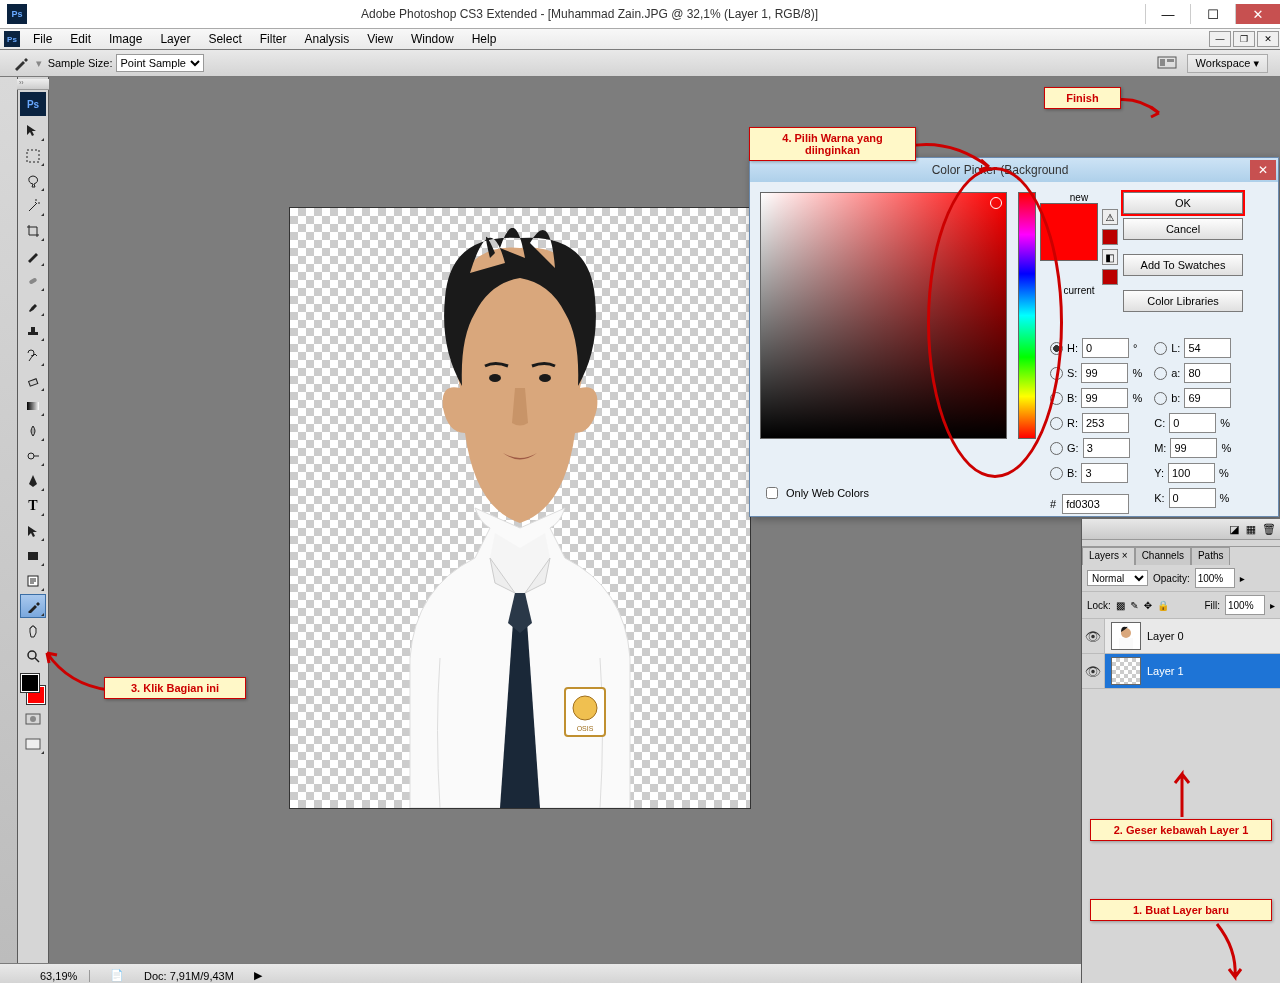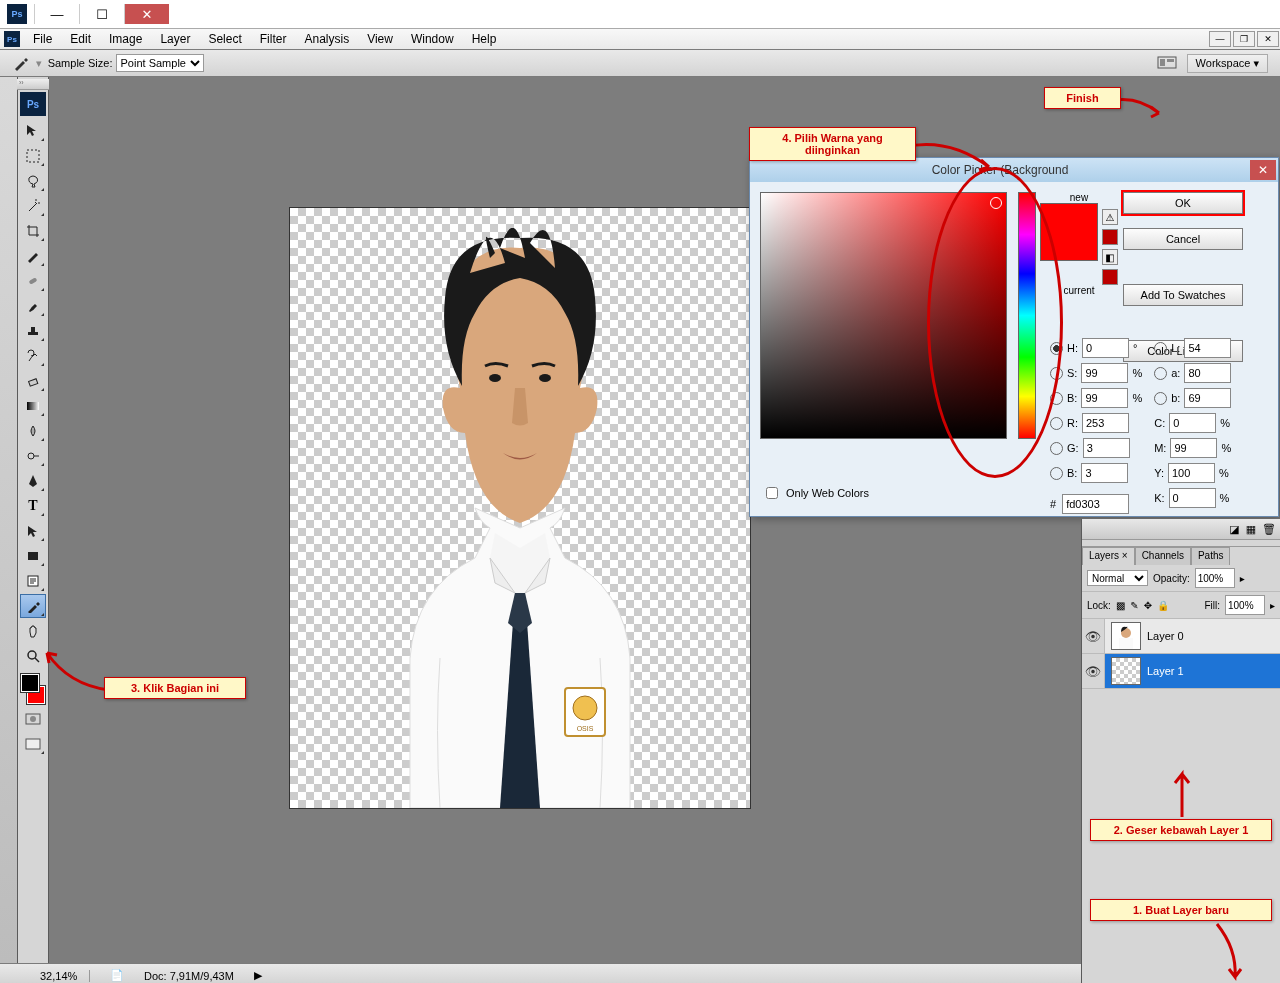--- a/index.html
+++ b/index.html
@@ -47,21 +47,21 @@
 .cp-hue{width:22px;height:245px;position:relative}
 .cp-hue .bar{width:16px;height:245px;margin:0 3px;background:linear-gradient(to bottom,#f00,#f0f 17%,#00f 33%,#0ff 50%,#0f0 67%,#ff0 83%,#f00);border:1px solid #666}
 .cp-swatch{display:flex;flex-direction:column;align-items:center;width:68px}
 .cp-swatch .lbl{font-size:10px}
 .cp-swatch .box{width:56px;height:56px;border:1px solid #666;display:flex;flex-direction:column}
 .cp-swatch .new,.cp-swatch .cur{flex:1;background:#f00}
 .cp-swatch .cur{background:#f00}
 .cp-warn{display:flex;flex-direction:column;gap:4px;margin-top:6px}
 .cp-warn .w{width:14px;height:14px;border:1px solid #888;background:#eee;display:flex;align-items:center;justify-content:center;font-size:10px}
 .cp-warn .sw{background:#b00}
-.cp-right{display:flex;flex-direction:column;gap:14px;margin-left:2px}
+.cp-right{display:flex;flex-direction:column;gap:4px;margin-left:2px}
 .cp-btn{width:118px;height:20px;border:1px solid #7a7a7a;background:linear-gradient(#fdfdfd,#e0e0e0);display:flex;align-items:center;justify-content:center;font-size:11px}
 .cp-btn.ok{outline:2px solid #f00}
 .cp-vals{position:absolute;left:300px;top:180px;display:grid;grid-template-columns:auto 1fr;row-gap:5px;column-gap:12px}
 .vrow{display:flex;align-items:center;gap:4px;font-size:11px}
 .vrow input[type=text]{width:40px;height:16px;border:1px solid #888;font-size:11px;text-align:left;padding-left:3px}
 .vrow .rad{width:11px;height:11px;border:1px solid #666;border-radius:50%;display:inline-block}
 .vrow .rad.on{background:radial-gradient(#333 40%,transparent 45%)}
 .hexrow{position:absolute;left:300px;top:336px;display:flex;align-items:center;gap:6px;font-size:11px}
 .hexrow input{width:60px;height:16px;border:1px solid #888;font-size:11px;padding-left:3px}
 .owc{position:absolute;left:12px;top:326px;display:flex;align-items:center;gap:5px;font-size:11px}
@@ -90,20 +90,21 @@
 
 .statusbar{height:23px;background:linear-gradient(#e9e9e9,#d0d0d0);border-top:1px solid #7b7b7b;display:flex;align-items:center;font-size:11px;padding-left:40px;gap:20px}
 .statusbar .zoom{border-right:1px solid #999;padding-right:12px}
 svg{display:block}
 </style>
 </head>
 <body>
 
 <div class="win-titlebar">
   <div class="ps-icon">Ps</div>
+  <div class="title">Adobe Photoshop CS3 Extended - [Muhammad Zain.JPG @ 32,1% (Layer 1, RGB/8)]</div>
   <div class="win-btns">
     <div class="win-btn">—</div>
     <div class="win-btn">☐</div>
     <div class="win-btn close">✕</div>
   </div>
 </div>
 
 <div class="menubar">
   <div class="ps-sq">Ps</div>
   <div class="m">File</div>
@@ -460,17 +461,17 @@
       <div class="callout" style="left:8px;top:380px;width:160px">1.  Buat Layer baru</div>
       <svg class="arrow-svg" style="left:125px;top:400px;width:40px;height:65px">
           <path d="M10 5 Q30 30 28 58 L22 50 M28 58 L34 50" stroke="#c00" stroke-width="3" fill="none"></path>
         </svg>
 
     </div>
   </div>
 </div>
 
 <div class="statusbar">
-  <div class="zoom">32,14%</div>
+  <div class="zoom">63,19%</div>
   <div>📄</div>
   <div>Doc: 7,91M/9,43M</div>
   <div>▶</div>
 </div>
 
 </body></html>

